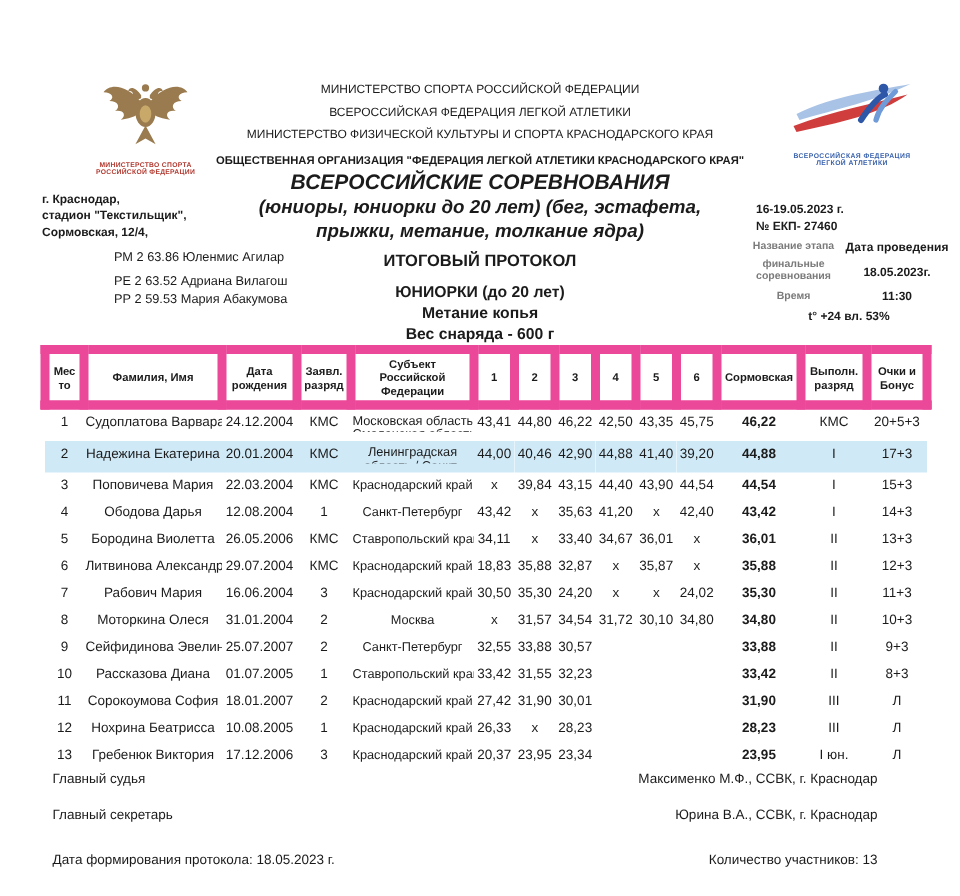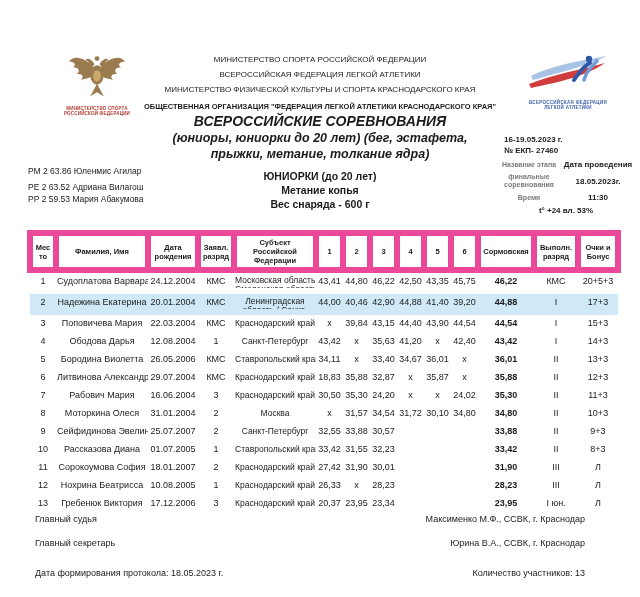--- a/index.html
+++ b/index.html
@@ -21,21 +21,21 @@
   .org-line{font-size:7.5px;font-weight:bold;margin-top:3px;line-height:13px;}
   .main-title{font-size:14px;font-weight:bold;font-style:italic;line-height:17px;}
   .sub-title{font-size:12.5px;font-weight:bold;font-style:italic;line-height:16px;}
   .protocol-title{font-size:11px;font-weight:bold;margin-top:5px;line-height:14px;}
   .category-title{font-size:10.5px;font-weight:bold;margin-top:8px;line-height:13px;}
   .event-title{font-size:10.5px;font-weight:bold;line-height:14px;}
   .weight-title{font-size:10.5px;font-weight:bold;line-height:14px;}
   
   .venue{position:absolute;left:28px;top:127px;font-size:8px;line-height:11px;font-weight:bold;}
   .records{position:absolute;left:28px;top:165px;font-size:8.5px;}
-  .records .rec{line-height:12px;}
+  .records .rec{line-height:12px;margin-left:48px;}
   .records .rec:first-child{margin-bottom:4px;}
   
   .event-info{position:absolute;left:497px;top:134px;width:138px;font-size:8px;}
   .ei-dates{font-weight:bold;padding-left:7px;line-height:11px;}
   .ei-ekp{font-weight:bold;padding-left:7px;line-height:11px;}
   .ei-grid{display:grid;grid-template-columns:64px 74px;margin-top:2px;}
   .ei-grid .lbl{color:#7a7a7a;font-size:7px;line-height:8px;text-align:center;font-weight:bold;
     display:flex;align-items:center;justify-content:center;padding:2px 0;}
   .ei-grid .val{font-size:8px;font-weight:bold;text-align:center;display:flex;align-items:center;justify-content:center;line-height:9px;padding:2px 0;}
   .ei-weather{font-weight:bold;text-align:center;margin-top:2px;}
@@ -102,25 +102,31 @@
   </div>
 
   <div class="center-block">
     <div class="ministry-line">МИНИСТЕРСТВО СПОРТА РОССИЙСКОЙ ФЕДЕРАЦИИ</div>
     <div class="ministry-line">ВСЕРОССИЙСКАЯ ФЕДЕРАЦИЯ ЛЕГКОЙ АТЛЕТИКИ</div>
     <div class="ministry-line">МИНИСТЕРСТВО ФИЗИЧЕСКОЙ КУЛЬТУРЫ И СПОРТА КРАСНОДАРСКОГО КРАЯ</div>
     <div class="org-line">ОБЩЕСТВЕННАЯ ОРГАНИЗАЦИЯ "ФЕДЕРАЦИЯ ЛЕГКОЙ АТЛЕТИКИ КРАСНОДАРСКОГО КРАЯ"</div>
     <div class="main-title">ВСЕРОССИЙСКИЕ СОРЕВНОВАНИЯ</div>
     <div class="sub-title">(юниоры, юниорки до 20 лет) (бег, эстафета,</div>
     <div class="sub-title">прыжки, метание, толкание ядра)</div>
+    <div class="protocol-title">ИТОГОВЫЙ ПРОТОКОЛ</div>
     <div class="category-title">ЮНИОРКИ (до 20 лет)</div>
     <div class="event-title">Метание копья</div>
     <div class="weight-title">Вес снаряда - 600 г</div>
   </div>
 
+  <div class="venue">
+    <div>г. Краснодар,</div>
+    <div>стадион "Текстильщик",</div>
+    <div>Сормовская, 12/4,</div>
+  </div>
 
   <div class="records">
     <div class="rec">РМ 2 63.86 Юленмис Агилар</div>
     <div class="rec">РЕ 2 63.52 Адриана Вилагош</div>
     <div class="rec">РР 2 59.53 Мария Абакумова</div>
   </div>
 
   <div class="event-info">
     <div class="ei-dates">16-19.05.2023 г.</div>
     <div class="ei-ekp">№ ЕКП- 27460</div>

